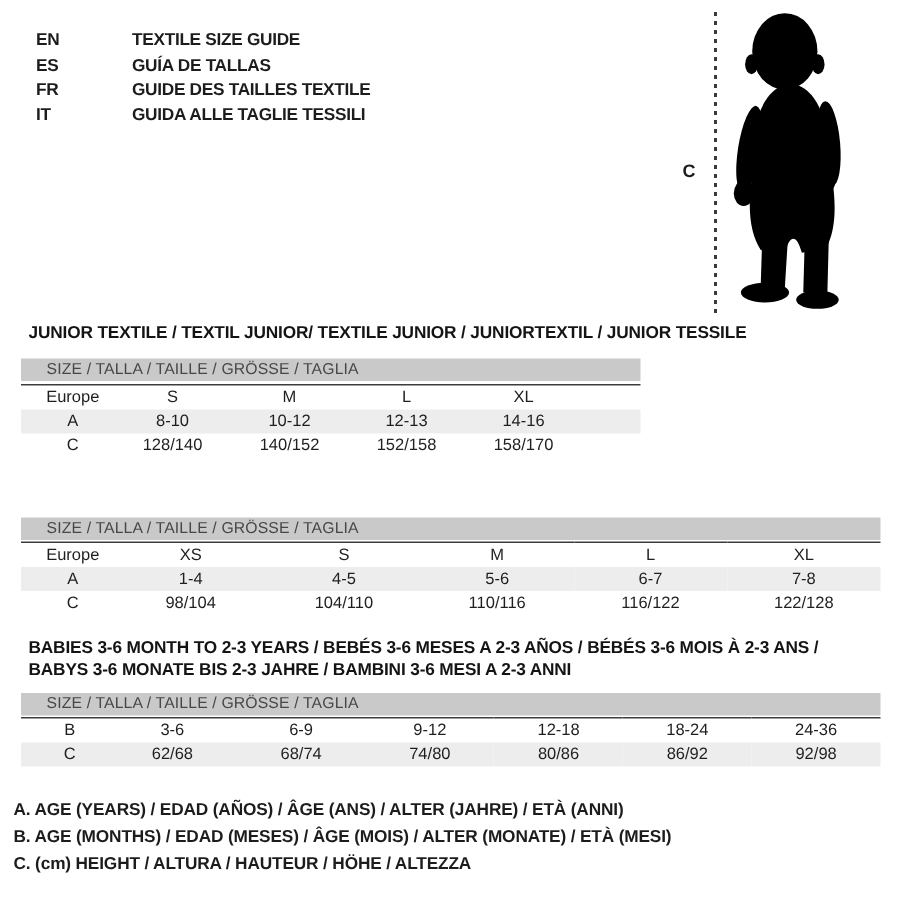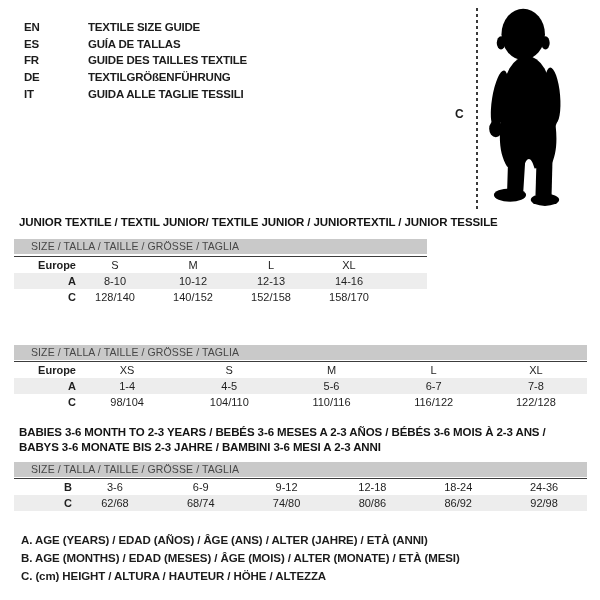--- a/index.html
+++ b/index.html
@@ -26,21 +26,21 @@
   
   .sec-title {
     position:absolute; left:19px; font-weight:700; font-size:11.5px;
     letter-spacing:-0.1px; color:#141414; white-space:nowrap;
   }
   .sec-title .sub { font-size:8px; vertical-align:-2px; }
   .t-junior-title  { top:216px; }
   .t-children-title{ top:319px; }
   .t-babies-title1 { top:426px; }
   .t-babies-title2 { top:441px; }
-  .notes-line { position:absolute; left:21px; font-weight:700; font-size:11.5px; letter-spacing:-0.1px; white-space:nowrap; }
+  .notes-line { position:absolute; left:9px; font-weight:700; font-size:11.5px; letter-spacing:-0.1px; white-space:nowrap; }
 
   
   .size-bar {
     position:absolute; left:14px; height:15px; line-height:15px;
     background:#c9c9c9; color:#474747; font-size:10.5px; padding-left:17px;
     letter-spacing:0.1px; white-space:nowrap; overflow:hidden;
   }
   .bar-junior   { top:239px; width:413px; }
   .bar-children { top:345px; width:573px; }
   .bar-babies   { top:462px; width:573px; }
@@ -50,21 +50,21 @@
     position:absolute; left:14px; border-collapse:collapse; table-layout:fixed;
     border-top:1px solid #3c3c3c;
   }
   .t-junior   { top:256px; width:413px; }
   .t-children { top:361px; width:573px; }
   .t-babies   { top:478px; width:573px; }
   .size-table td {
     height:16px; font-size:11px; color:#1f1f1f; text-align:center;
     padding:0; white-space:nowrap; vertical-align:middle;
   }
-  .size-table td.lbl { text-align:right; padding-left:7px;font-weight:bold; }
+  .size-table td.lbl { text-align:center; padding-left:7px; }
   .size-table tr:nth-child(2) td { background:#ededed; }
   .t-junior .lbl { width:62px; }
   .t-junior .data { width:78px; }
   .t-children .lbl { width:62px; }
   .t-babies .lbl { width:58px; }
   .notes-a { top:534px; } .notes-b { top:552px; } .notes-c { top:570px; }
 </style>
 </head>
 <body>
 
@@ -75,24 +75,20 @@
       <span class="lang-code">EN</span>
       <span class="lang-label">TEXTILE SIZE GUIDE</span>
     </div>
     <div class="lang-row">
       <span class="lang-code">ES</span>
       <span class="lang-label">GUÍA DE TALLAS</span>
     </div>
     <div class="lang-row">
       <span class="lang-code">FR</span>
       <span class="lang-label">GUIDE DES TAILLES TEXTILE</span>
-    </div>
-    <div class="lang-row">
-      <span class="lang-code">DE</span>
-      <span class="lang-label">TEXTILGRÖßENFÜHRUNG</span>
     </div>
     <div class="lang-row">
       <span class="lang-code">IT</span>
       <span class="lang-label">GUIDA ALLE TAGLIE TESSILI</span>
     </div>
   </div>
 
   <div class="dotted-line"></div>
   <div class="fig-c">C</div>
   <svg class="baby-svg" viewBox="0 0 90 220" xmlns="http://www.w3.org/2000/svg" fill="#000000">

